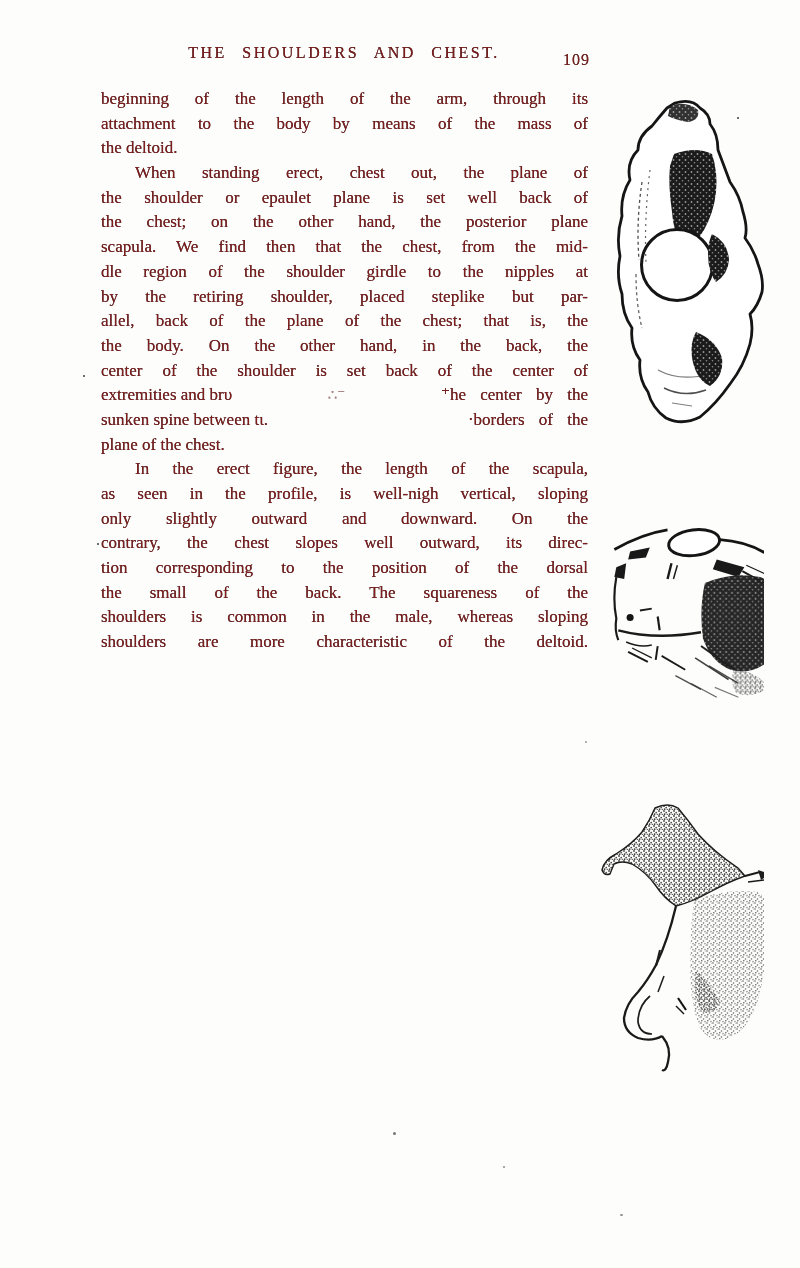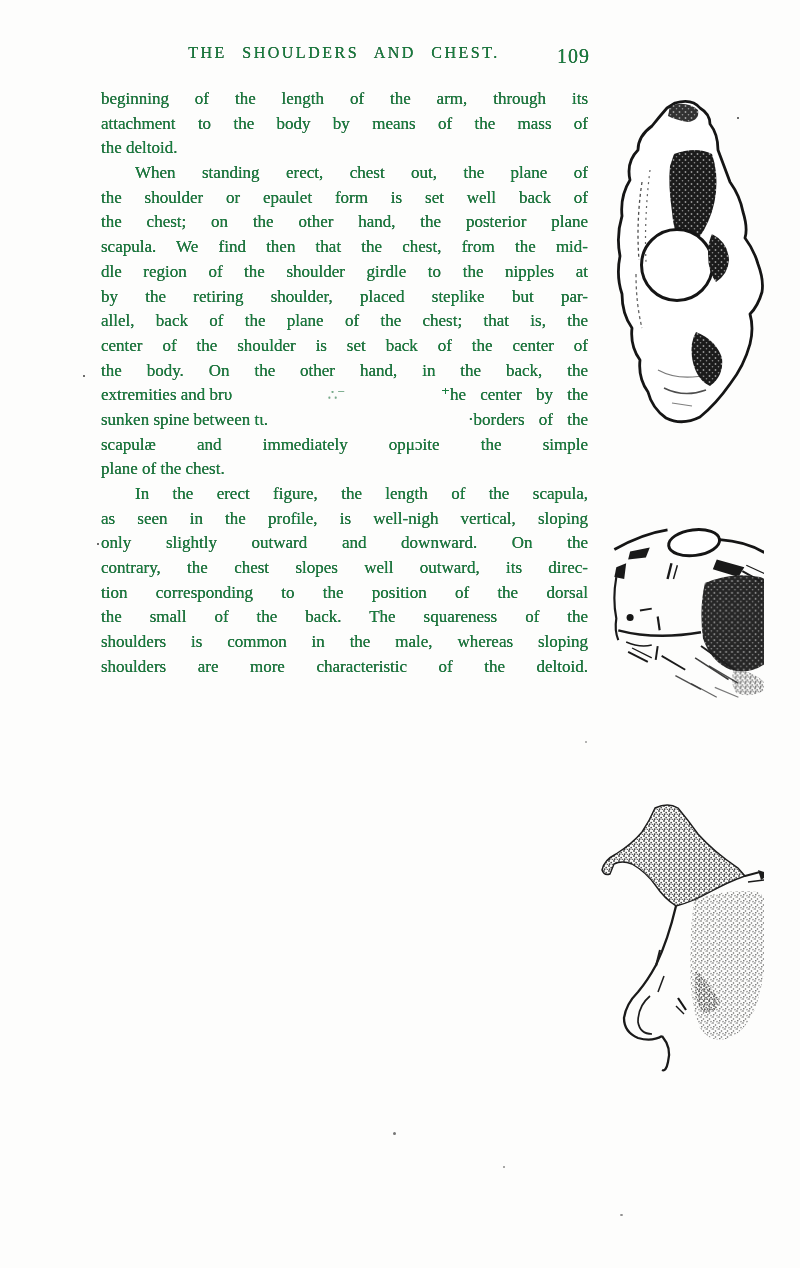--- a/index.html
+++ b/index.html
@@ -1,22 +1,22 @@
 <!DOCTYPE html>
 <html><head>
 <meta charset="utf-8">
 <style>
   html,body{margin:0;padding:0;}
   body{width:800px;height:1268px;background:#fdfdfc;}
   .sheet{position:relative;width:764px;height:1268px;background:#fdfdfc;overflow:hidden;
-         font-family:"Liberation Serif","DejaVu Serif",serif;color:#15803d;}
+         font-family:"Liberation Serif","DejaVu Serif",serif;color:#7f1d1d;}
   .runhead{position:absolute;left:100px;top:44px;width:488px;height:22px;
            text-align:center;font-size:16px;letter-spacing:2.5px;word-spacing:9px;
            text-shadow:0 0 0.4px rgba(20,20,20,.9);}
-  .rh-num{position:absolute;right:-2px;top:1px;letter-spacing:1px;font-size:20px;}
+  .rh-num{position:absolute;right:-2px;top:7px;letter-spacing:1px;font-size:16px;}
   .textcol{position:absolute;left:101px;top:87px;width:487px;}
   .ln{height:24.7px;line-height:24.6px;font-size:17px;
       text-align:justify;text-align-last:justify;
       text-shadow:0 0 0.4px rgba(20,20,20,.85);}
   .ln.end{text-align-last:left;}
   .ln.ind{padding-left:34px;}
   .ln.frag{display:flex;justify-content:space-between;}
   .faint{opacity:.6;font-size:15px;}
   .wws{word-spacing:10px;}
   .fig{position:absolute;}
@@ -31,38 +31,37 @@
     <span class="rh-title">THE SHOULDERS AND CHEST.</span>
     <span class="rh-num">109</span>
   </div>
 
   <div class="textcol">
     <div class="ln">beginning of the length of the arm, through its</div>
     <div class="ln">attachment to the body by means of the mass of</div>
     <div class="ln end">the deltoid.</div>
 
     <div class="ln ind">When standing erect, chest out, the plane of</div>
-    <div class="ln">the shoulder or epaulet form is set well back of</div>
+    <div class="ln">the shoulder or epaulet plane is set well back of</div>
     <div class="ln">the chest; on the other hand, the posterior plane</div>
     <div class="ln">scapula. We find then that the chest, from the mid-</div>
     <div class="ln">dle region of the shoulder girdle to the nipples at</div>
     <div class="ln">by the retiring shoulder, placed steplike but par-</div>
     <div class="ln">allel, back of the plane of the chest; that is, the</div>
+    <div class="ln">the body. On the other hand, in the back, the</div>
     <div class="ln">center of the shoulder is set back of the center of</div>
-    <div class="ln">the body. On the other hand, in the back, the</div>
     <div class="ln frag">
       <span>extremities and brυ</span>
       <span class="faint">∴⁻</span>
       <span class="wws">⁺he center by the</span>
     </div>
     <div class="ln frag">
       <span>sunken spine between tι.</span>
       <span class="wws">·borders of the</span>
     </div>
-    <div class="ln">scapulæ and immediately opμɔite the simple</div>
     <div class="ln end">plane of the chest.</div>
 
     <div class="ln ind">In the erect figure, the length of the scapula,</div>
     <div class="ln">as seen in the profile, is well-nigh vertical, sloping</div>
     <div class="ln">only slightly outward and downward. On the</div>
     <div class="ln">contrary, the chest slopes well outward, its direc-</div>
     <div class="ln">tion corresponding to the position of the dorsal</div>
     <div class="ln">the small of the back. The squareness of the</div>
     <div class="ln">shoulders is common in the male, whereas sloping</div>
     <div class="ln">shoulders are more characteristic of the deltoid.</div>

